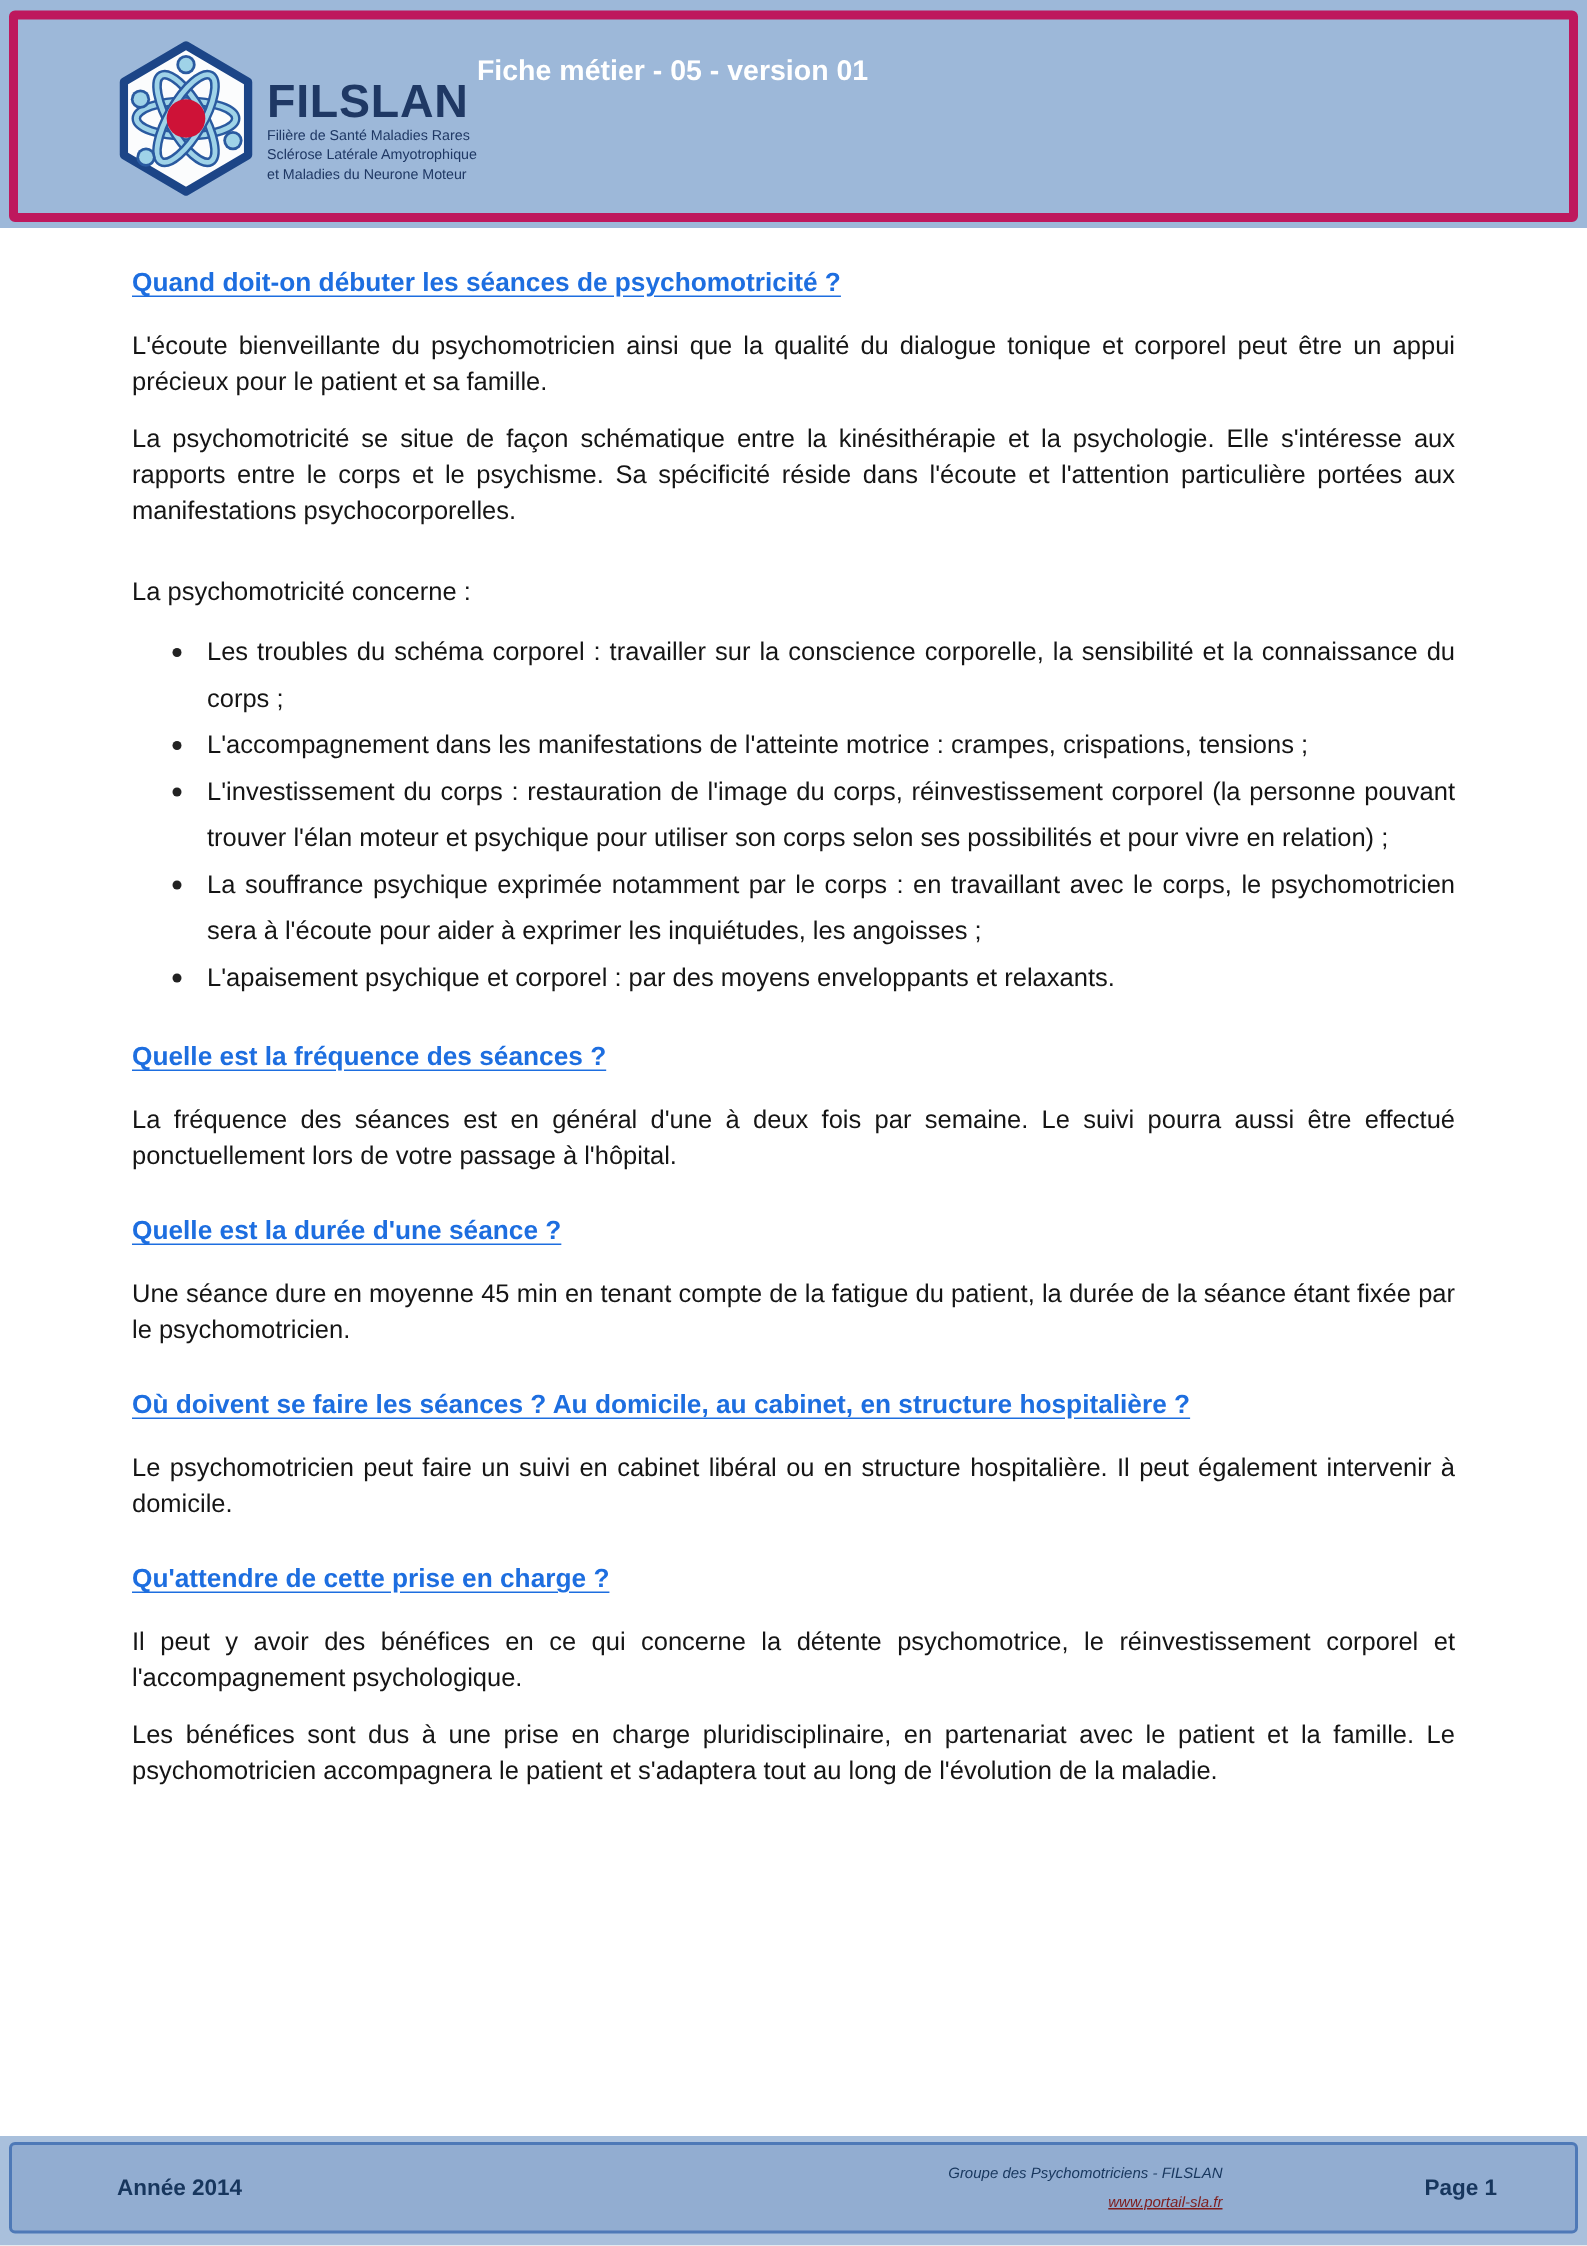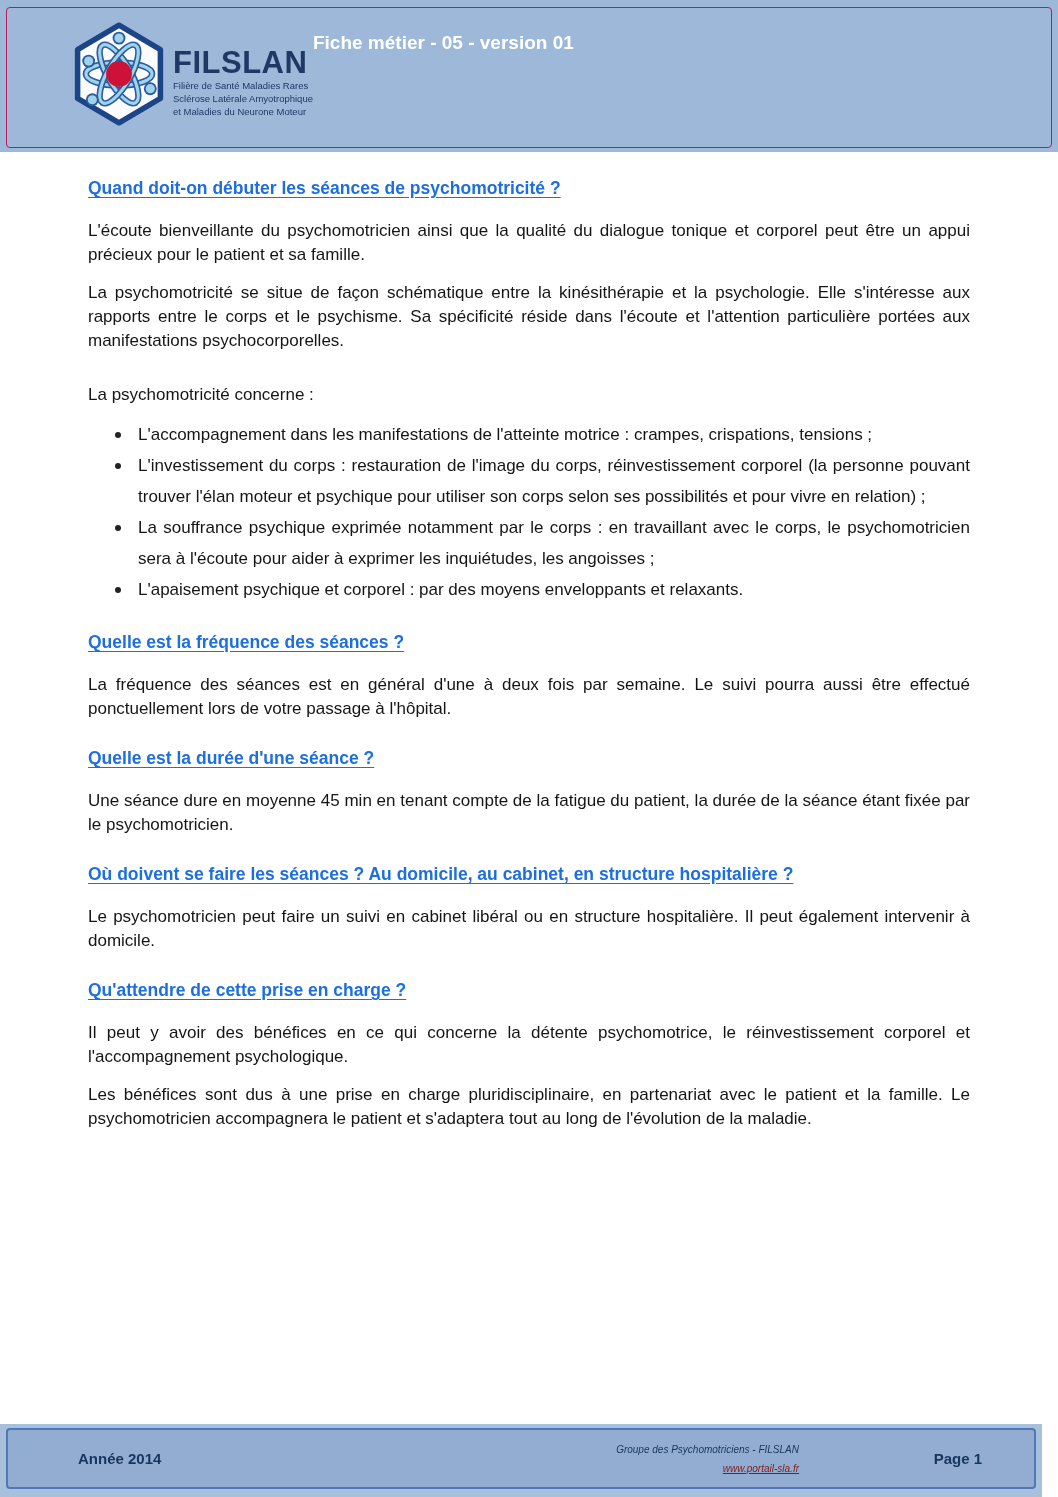--- a/index.html
+++ b/index.html
@@ -7,21 +7,21 @@
   .page {
     width:1058px; height:1497px; position:relative; margin:0 auto;
     background:#ffffff; overflow:hidden;
     font-family:"Liberation Sans","DejaVu Sans",sans-serif;
   }
 
   
   .header { position:relative; height:152px; background:#9db8d9; }
   .header-frame {
     position:absolute; left:6px; right:6px; top:7px; bottom:4px;
-    border:1px solid #be185d; border-radius:4px; display:flex;
+    border:6px solid #be185d; border-radius:4px; display:flex;
   }
   .logo-block { display:flex; align-items:flex-start; padding:14px 0 0 66px; }
   .logo-hex { flex:0 0 auto; }
   .logo-text { padding:26px 0 0 8px; color:#1f3864; }
   .logo-name { font-size:31px; font-weight:bold; line-height:30px; letter-spacing:.5px; }
   .logo-tagline { font-size:9.5px; line-height:11px; margin-top:2px; }
   .header-right { flex:1; display:flex; padding:24px 46px 0 0; }
   .fiche-badge { text-align:right; color:#ffffff; font-weight:bold; font-size:19px; }
   .doc-title { text-align:center; color:#1f3864; font-weight:bold; font-size:25px; margin-top:22px; }
 
@@ -39,21 +39,21 @@
   ul.bullets li {
     position:relative; padding-left:30px; font-size:17px; line-height:31px;
     text-align:justify; color:#151515;
   }
   ul.bullets li::before {
     content:""; position:absolute; left:7px; top:13px;
     width:6px; height:6px; border-radius:50%; background:#222222;
   }
 
   
-  .footer { position:absolute; left:0; right:16px; bottom:0; height:73px; background:#a9c0dc; }
+  .footer { position:absolute; left:0; right:0; bottom:0; height:73px; background:#a9c0dc; }
   .footer-frame {
     position:absolute; left:6px; right:6px; top:4px; bottom:8px;
     background:#92add1; border:2px solid #4e79b7; border-radius:4px;
     display:flex; align-items:center; color:#17365d;
   }
   .f-left  { width:235px; padding-left:70px; font-weight:bold; font-size:15px; }
   .f-center{ flex:1; text-align:right; font-weight:normal; font-style:italic; font-size:10px; line-height:19px; }
   .f-link  { color:#7f1d1d; text-decoration:underline; cursor:pointer; }
   .f-right { width:235px; text-align:right; padding-right:52px; font-weight:bold; font-size:15px; }
 </style>
@@ -101,20 +101,21 @@
   </div>
 
   <div class="content">
 
     <h2 class="section-heading first">Quand doit-on débuter les séances de psychomotricité ?</h2>
     <p class="para">L'écoute bienveillante du psychomotricien ainsi que la qualité du dialogue tonique et corporel peut être un appui précieux pour le patient et sa famille.</p>
 
     <p class="para">La psychomotricité se situe de façon schématique entre la kinésithérapie et la psychologie. Elle s'intéresse aux rapports entre le corps et le psychisme. Sa spécificité réside dans l'écoute et l'attention particulière portées aux manifestations psychocorporelles.</p>
     <p class="list-intro">La psychomotricité concerne :</p>
     <ul class="bullets">
+      <li>Les troubles du schéma corporel : travailler sur la conscience corporelle, la sensibilité et la connaissance du corps ;</li>
       <li>L'accompagnement dans les manifestations de l'atteinte motrice : crampes, crispations, tensions ;</li>
       <li>L'investissement du corps : restauration de l'image du corps, réinvestissement corporel (la personne pouvant trouver l'élan moteur et psychique pour utiliser son corps selon ses possibilités et pour vivre en relation) ;</li>
       <li>La souffrance psychique exprimée notamment par le corps : en travaillant avec le corps, le psychomotricien sera à l'écoute pour aider à exprimer les inquiétudes, les angoisses ;</li>
       <li>L'apaisement psychique et corporel : par des moyens enveloppants et relaxants.</li>
     </ul>
 
     <h2 class="section-heading">Quelle est la fréquence des séances ?</h2>
     <p class="para">La fréquence des séances est en général d'une à deux fois par semaine. Le suivi pourra aussi être effectué ponctuellement lors de votre passage à l'hôpital.</p>
 
     <h2 class="section-heading">Quelle est la durée d'une séance ?</h2>

